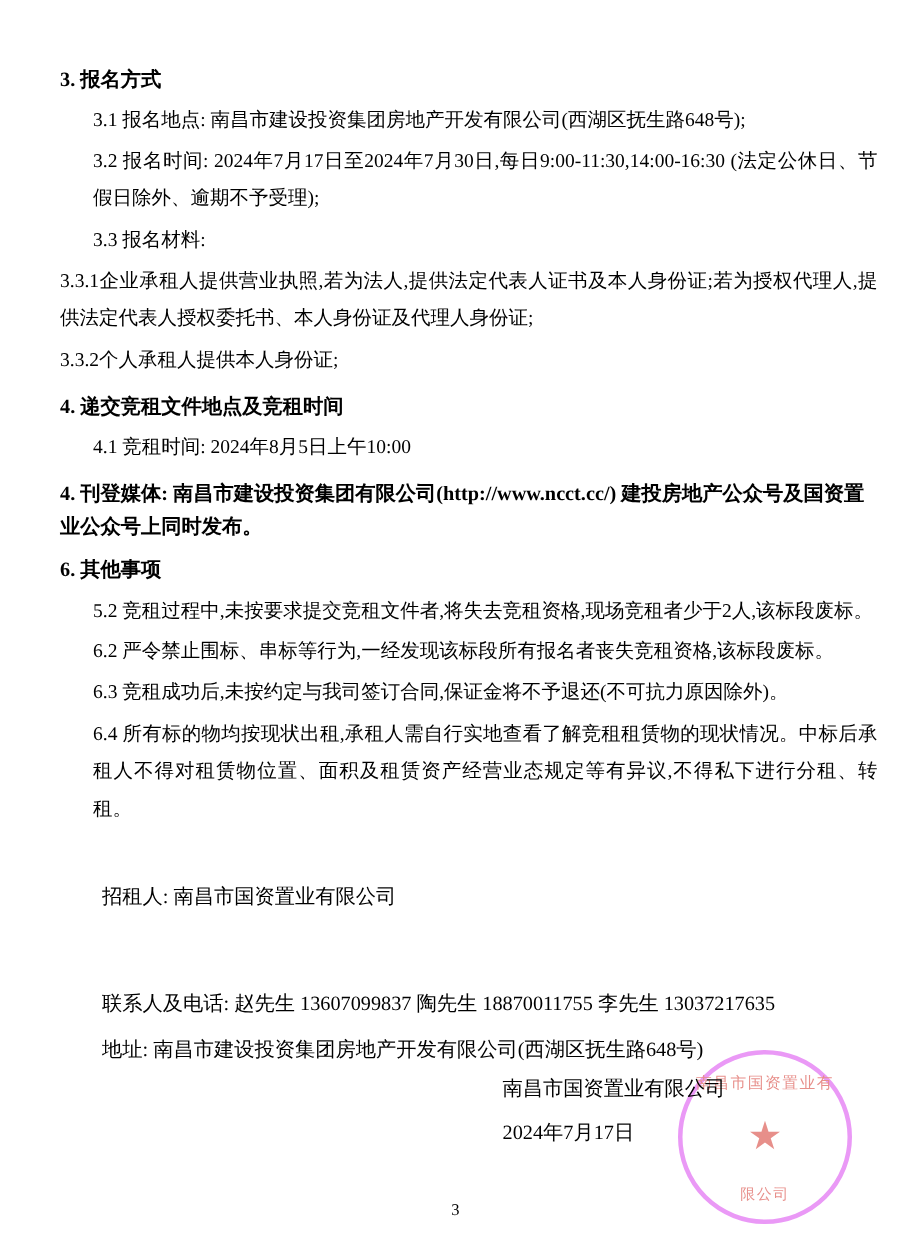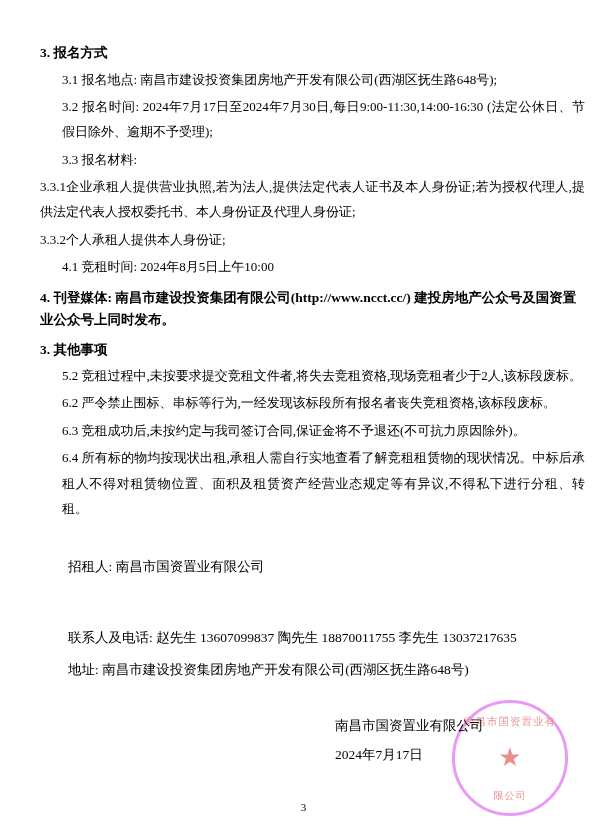--- a/index.html
+++ b/index.html
@@ -135,25 +135,26 @@
 
   <div class="content">
 
     <div class="h2">3. 报名方式</div>
     <p class="para indent-1">3.1  报名地点: 南昌市建设投资集团房地产开发有限公司(西湖区抚生路648号);</p>
     <p class="para indent-1">3.2  报名时间: 2024年7月17日至2024年7月30日,每日9:00-11:30,14:00-16:30 (法定公休日、节假日除外、逾期不予受理);</p>
     <p class="para indent-1">3.3  报名材料:</p>
     <p class="para flow">3.3.1企业承租人提供营业执照,若为法人,提供法定代表人证书及本人身份证;若为授权代理人,提供法定代表人授权委托书、本人身份证及代理人身份证;</p>
     <p class="para flow">3.3.2个人承租人提供本人身份证;</p>
 
+    <div class="h2 tight">4. 递交竞租文件地点及竞租时间</div>
     <p class="para indent-1">4.1  竞租时间: 2024年8月5日上午10:00</p>
 
     <div class="h2 tight">4. 刊登媒体: 南昌市建设投资集团有限公司(http://www.ncct.cc/)  建投房地产公众号及国资置业公众号上同时发布。</div>
 
-    <div class="h2 tight">3. 其他事项</div>
+    <div class="h2 tight">6. 其他事项</div>
     <p class="para indent-1">5.2  竞租过程中,未按要求提交竞租文件者,将失去竞租资格,现场竞租者少于2人,该标段废标。</p>
     <p class="para indent-1">6.2  严令禁止围标、串标等行为,一经发现该标段所有报名者丧失竞租资格,该标段废标。</p>
     <p class="para indent-1">6.3  竞租成功后,未按约定与我司签订合同,保证金将不予退还(不可抗力原因除外)。</p>
     <p class="para indent-1">6.4  所有标的物均按现状出租,承租人需自行实地查看了解竞租租赁物的现状情况。中标后承租人不得对租赁物位置、面积及租赁资产经营业态规定等有异议,不得私下进行分租、转租。</p>
 
     <div class="sig-block">
       <div>招租人:  南昌市国资置业有限公司</div>
       <div class="bold">联系人及电话: 赵先生 13607099837 陶先生 18870011755 李先生 13037217635</div>
       <div>地址: 南昌市建设投资集团房地产开发有限公司(西湖区抚生路648号)</div>
     </div>

